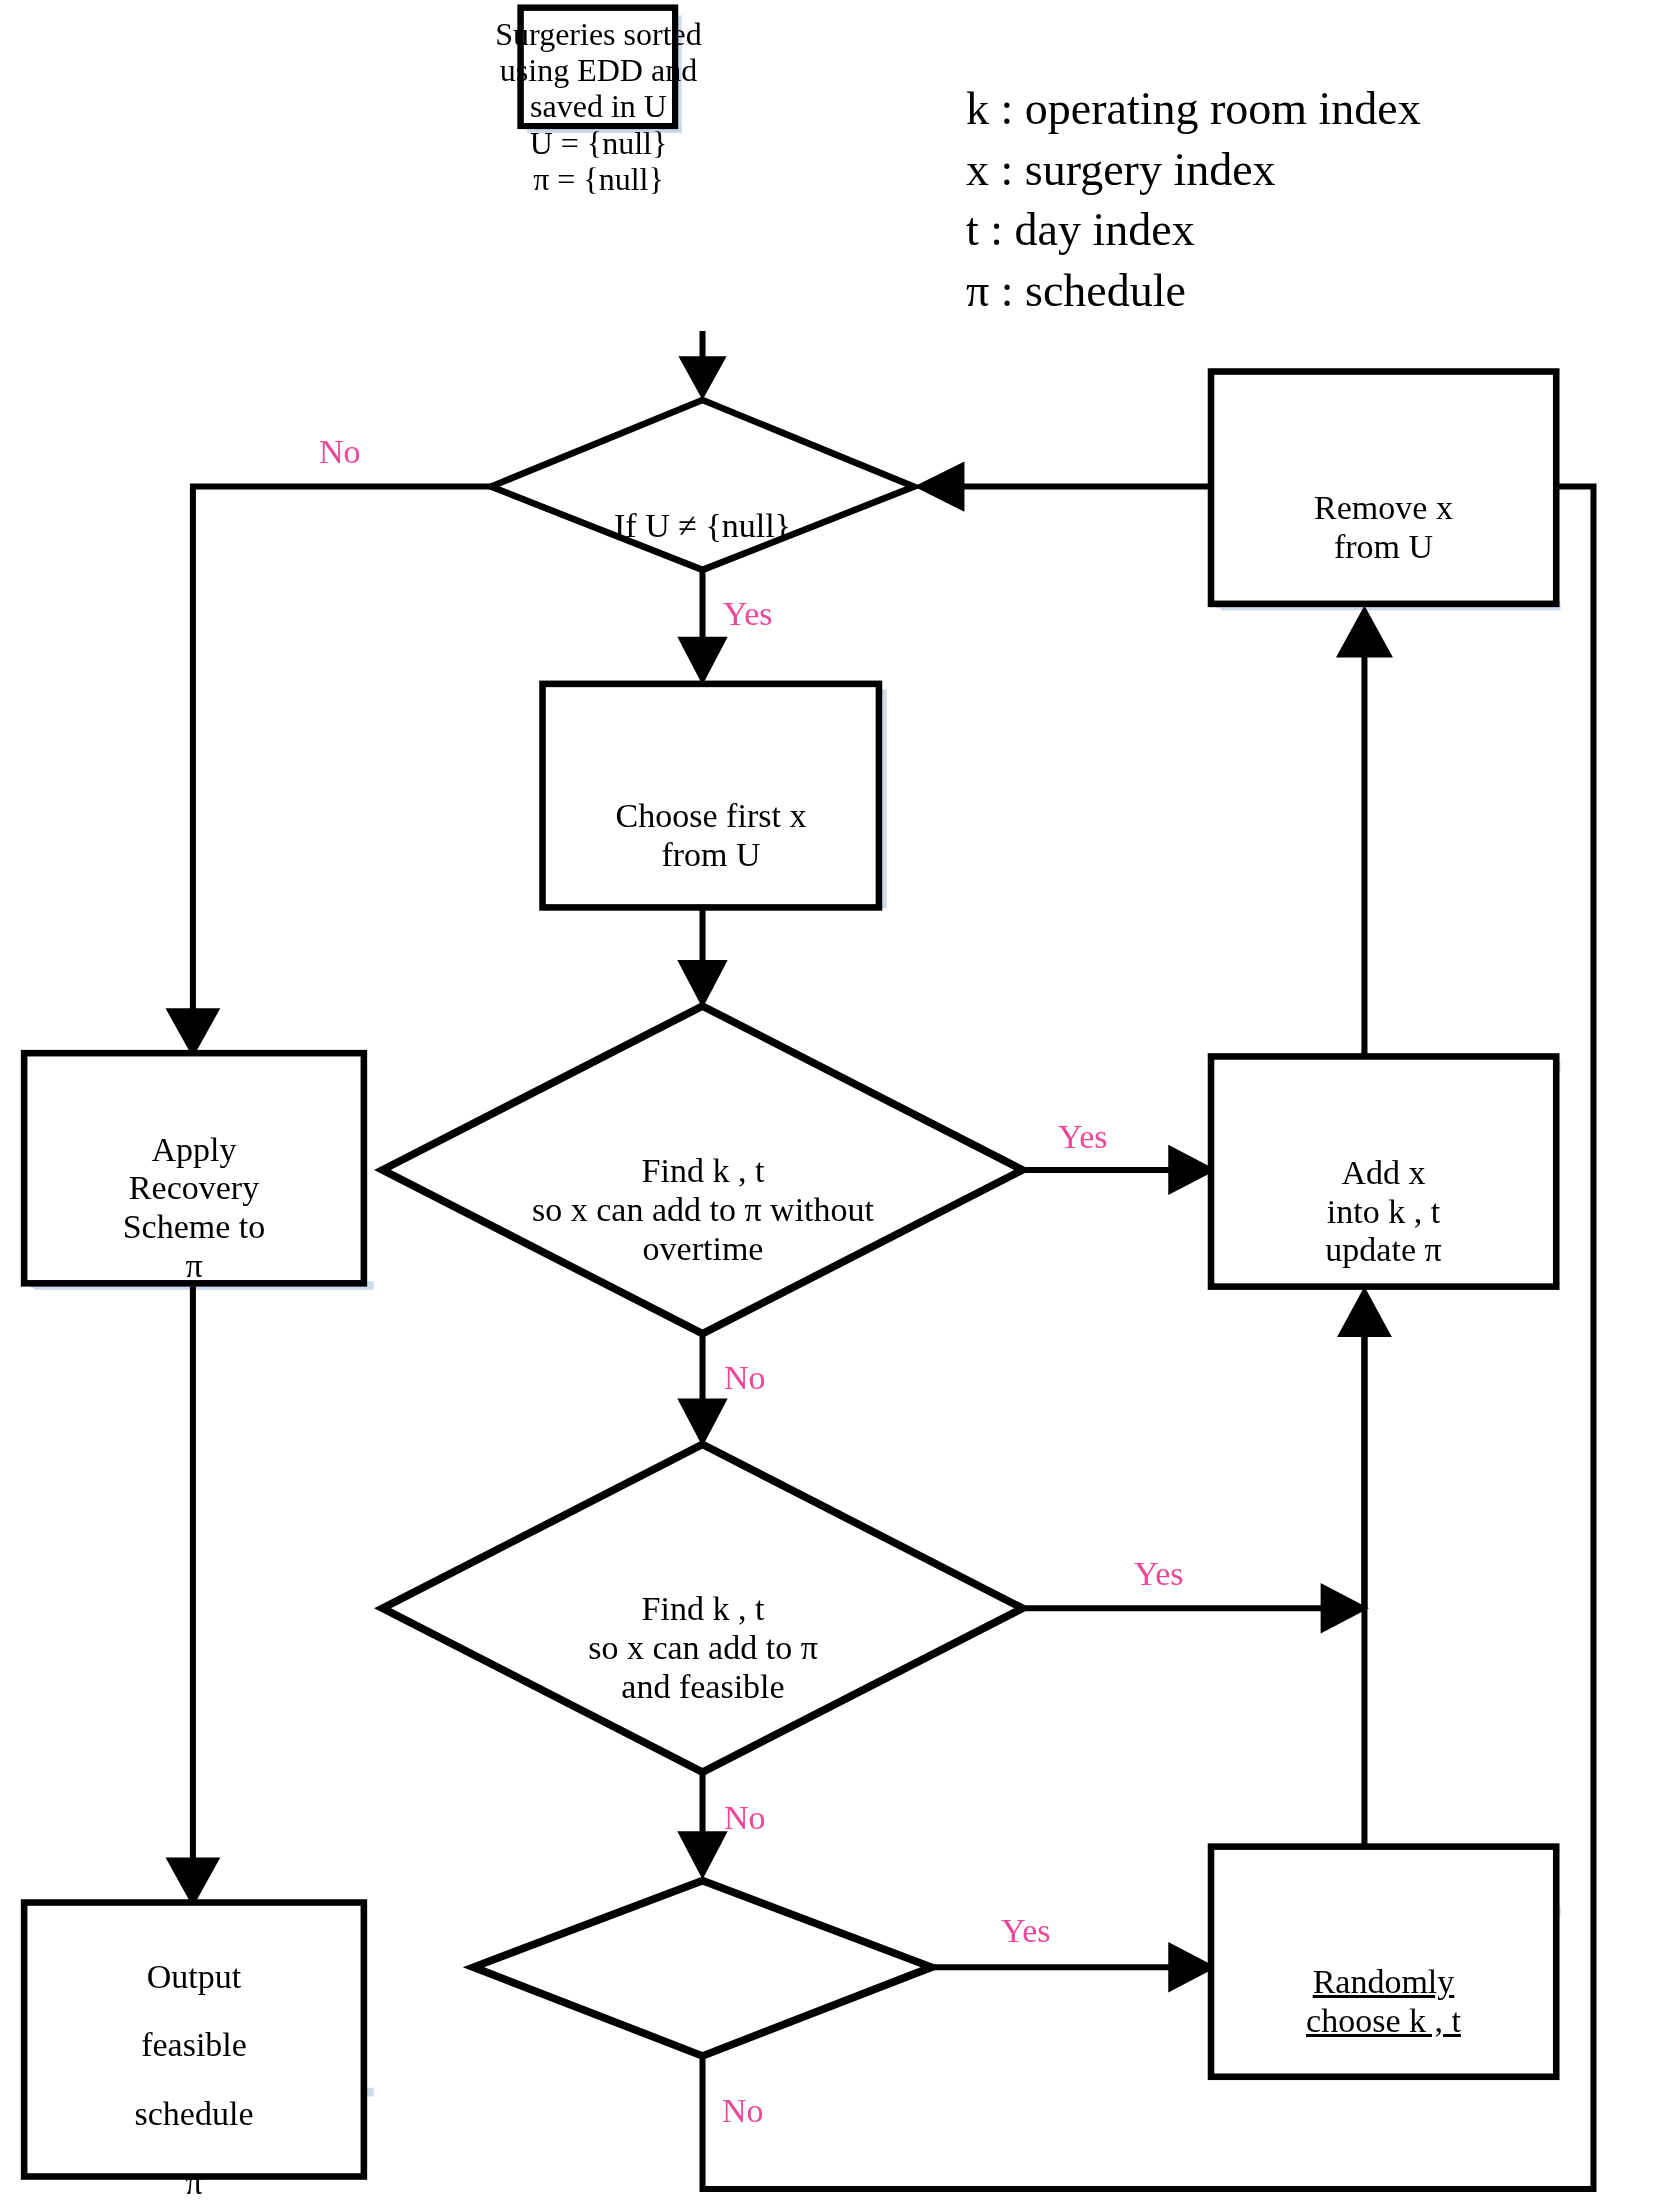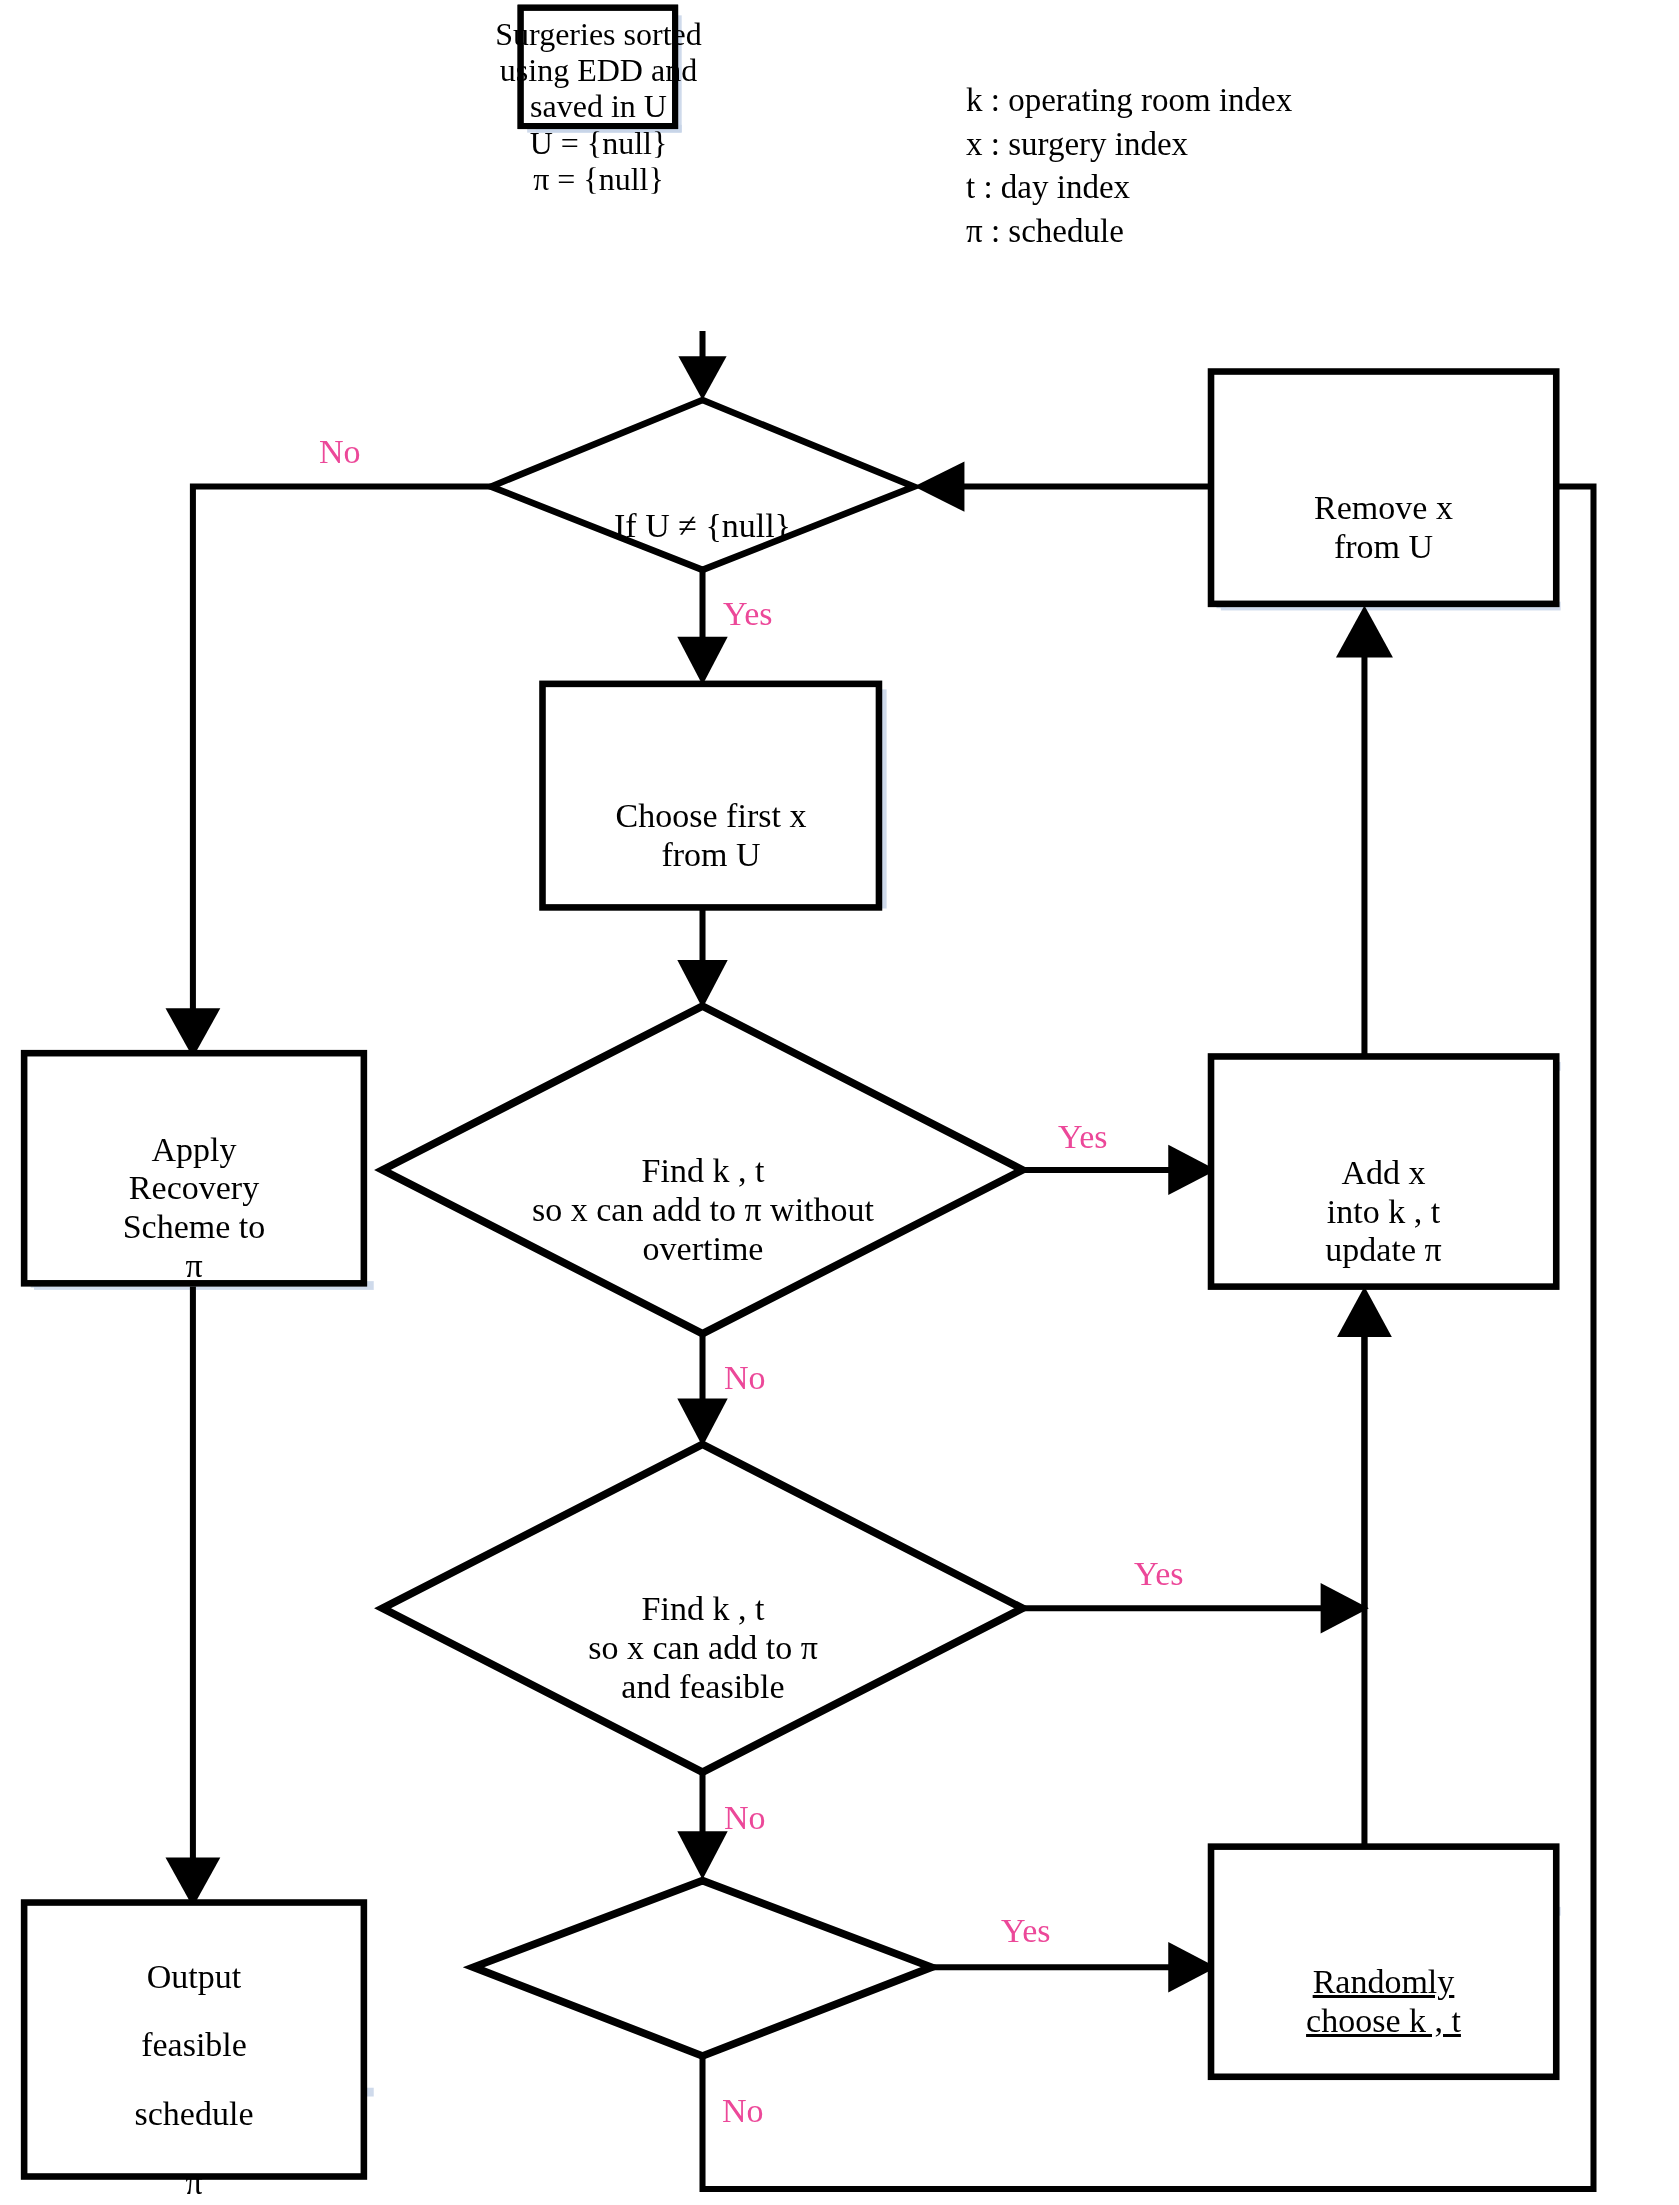--- a/index.html
+++ b/index.html
@@ -43,21 +43,21 @@
   .node-text .ln { display: block; white-space: nowrap; }
   .edge-label {
     position: absolute;
     color: #ec4899;
     font-size: 34px;
     white-space: nowrap;
   }
   .legend {
     position: absolute;
     color: #000000;
-    font-size: 33px;
+    font-size: 46px;
     line-height: 1.32;
   }
   .legend .ln { display: block; white-space: nowrap; }
   .ital { font-style: italic; }
   sub.sb { font-size: 0.66em; font-style: italic; vertical-align: -0.28em; }
 </style>
 </head>
 <body>
 
 <div id="page">

